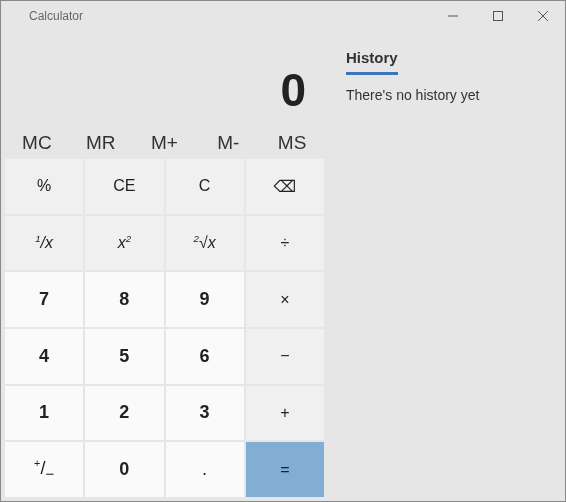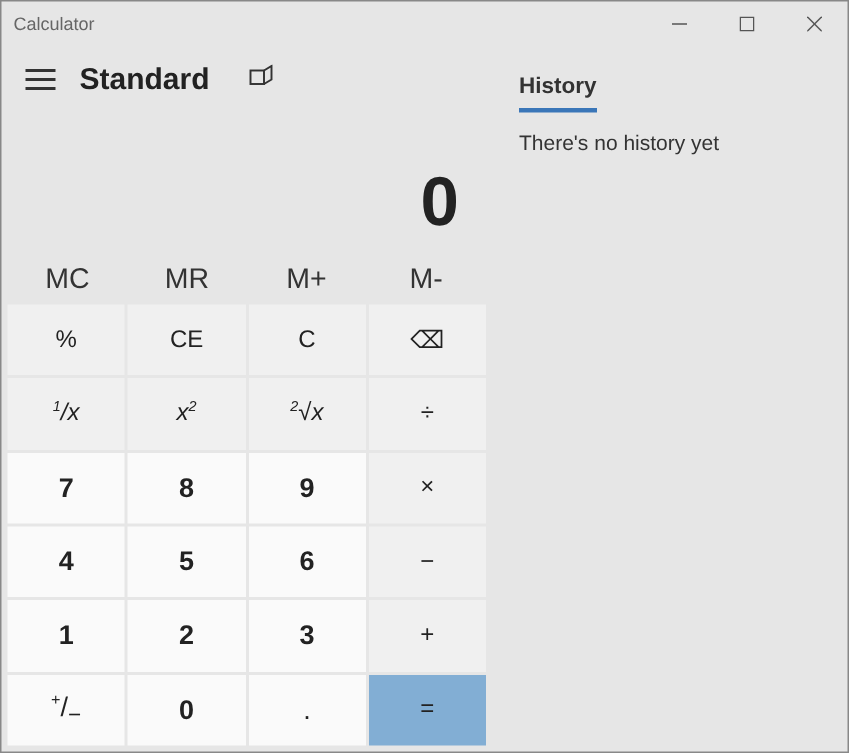--- a/index.html
+++ b/index.html
@@ -17,21 +17,21 @@
     }
     .titlebar {
       height: 30px;
       display: flex;
       align-items: center;
       justify-content: space-between;
       font-size: 12px;
       color: #666;
     }
     .titlebar-title {
-      padding-left: 8px;
+      padding-left: 28px;
     }
     .win-controls {
       display: flex;
     }
     .win-btn {
       width: 45px;
       height: 30px;
       display: flex;
       align-items: center;
       justify-content: center;
@@ -180,42 +180,29 @@
       <svg width="10" height="10">
           <line x1="0" y1="0" x2="10" y2="10" stroke="#555" stroke-width="1"></line>
           <line x1="10" y1="0" x2="0" y2="10" stroke="#555" stroke-width="1"></line>
         </svg>
     </div>
   </div>
 </div>
 
 <div class="content">
   <div class="main">
-    <div class="header">
-      <div class="hamburger">
-        <div></div>
-          <div></div>
-          <div></div>
-      </div>
-      <div class="mode-title">Standard</div>
-      <div class="keep-top">
-        <svg width="16" height="16" viewBox="0 0 16 16">
-          <rect x="1" y="4" width="9" height="9" fill="none" stroke="#333" stroke-width="1.3"></rect>
-          <path d="M10 4 L15 1 L15 10 L10 13" fill="none" stroke="#333" stroke-width="1.3"></path>
-        </svg>
-      </div>
-    </div>
 
     <div class="display">0</div>
 
     <div class="memory-row">
       <div>MC</div>
       <div>MR</div>
       <div>M+</div>
       <div>M-</div>
+      <div>MS</div>
     </div>
 
     <div class="keypad">
       <div class="key fn">
           <span>%</span>
         </div>
       <div class="key fn">
           <span>CE</span>
         </div>
       <div class="key fn">

